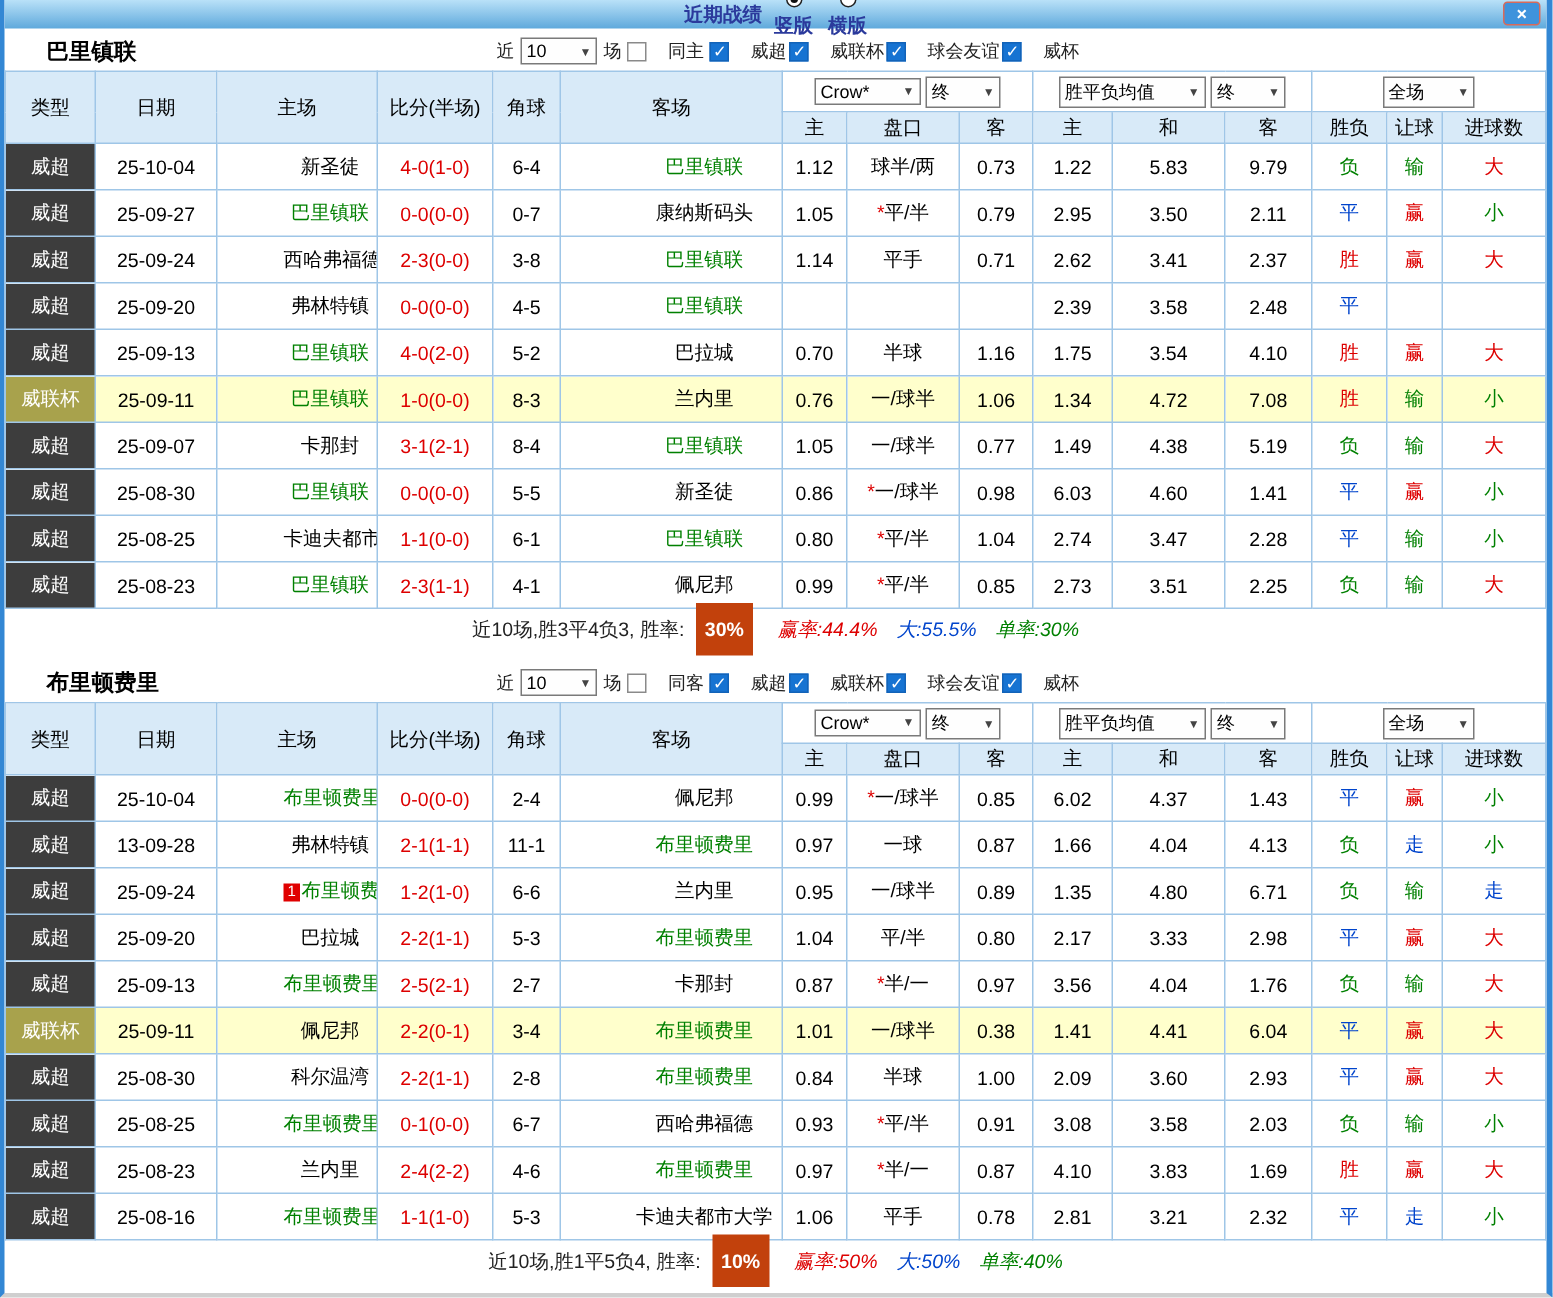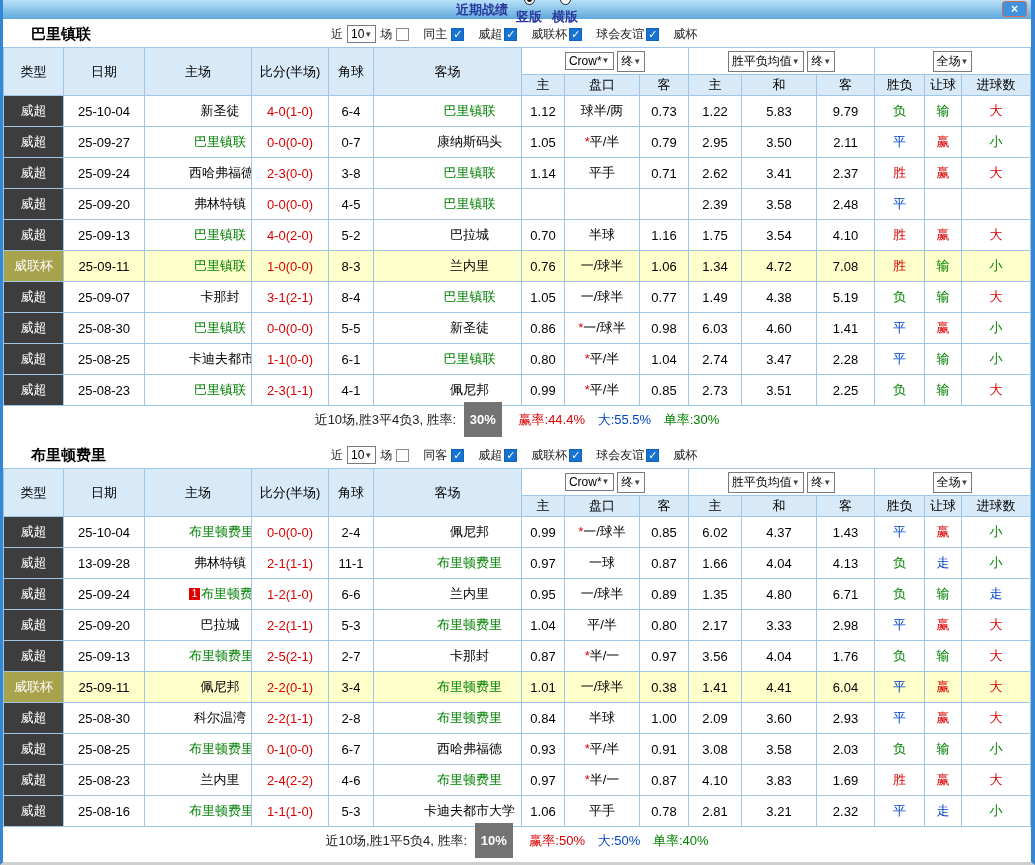--- a/index.html
+++ b/index.html
@@ -26,21 +26,21 @@
     position:absolute; right:4px; top:1px; width:25px; height:16px;
     background:#3f93dc; color:#fff; font-size:12px; font-weight:bold;
     line-height:15px; text-align:center; border:1px solid #d96a5a; border-radius:3px; cursor:pointer;
   }
   .section { margin-top:2px; }
   .section + .section { margin-top:9px; }
   .section-bar { display:flex; align-items:center; height:26px; }
   .team-name { font-size:15px; font-weight:bold; color:#000; margin-left:28px; width:300px; }
   .filter { display:flex; align-items:center; gap:4px; font-size:12px; color:#222; }
   .selectbox {
-    display:inline-flex; align-items:center; gap:0;
+    display:inline-flex; align-items:center; gap:22px;
     border:1px solid #7a7a7a; background:#fefefe; padding:1px 3px; min-height:18px;
     font-size:12px; color:#000; cursor:pointer;
   }
   .selectbox .arr { font-size:8px; color:#444; }
   .cb-wrap { display:inline-flex; align-items:center; gap:14px; cursor:pointer; }
   .cb { display:inline-block; width:13px; height:13px; border:1px solid #8a8a8a; background:#fff; position:relative; }
   .cb.on { background:#1673d2; border-color:#1263b8; }
   .cb.on::after { content:'\2713'; position:absolute; left:1px; top:-1px; color:#fff; font-size:11px; font-weight:bold; }
   .leagues { display:inline-flex; align-items:center; gap:2px; }
   table { width:100%; border-collapse:collapse; table-layout:fixed; font-size:13px; }
@@ -57,22 +57,22 @@
   td.focal { color:#008000; }
   .c-red { color:#dd0000; }
   .c-blue { color:#0044cc; }
   .c-green { color:#008000; }
   .star { color:#dd0000; }
   .mark {
     display:inline-block; background:#e00000; color:#fff; font-size:10px;
     line-height:12px; width:11px; height:12px; margin-right:1px; vertical-align:1px;
   }
   .footer { height:27px; line-height:27px; text-align:center; font-size:13px; color:#222; }
-  .badge { background:#737373; color:#fff; padding:10px 6px; font-weight:bold; margin:0 4px; }
-  .f-item { margin-left:9px; }
+  .badge { background:#c2410c; color:#fff; padding:10px 6px; font-weight:bold; margin:0 4px; }
+  .f-item { margin-left:9px;font-style:italic; }
 </style>
 </head>
 <body>
 
 <div class="titlebar">
   <span class="title">近期战绩</span>
   <span class="radios">
       <span class="radio-wrap">
         <span class="radio sel"></span>
         <span>竖版</span>

